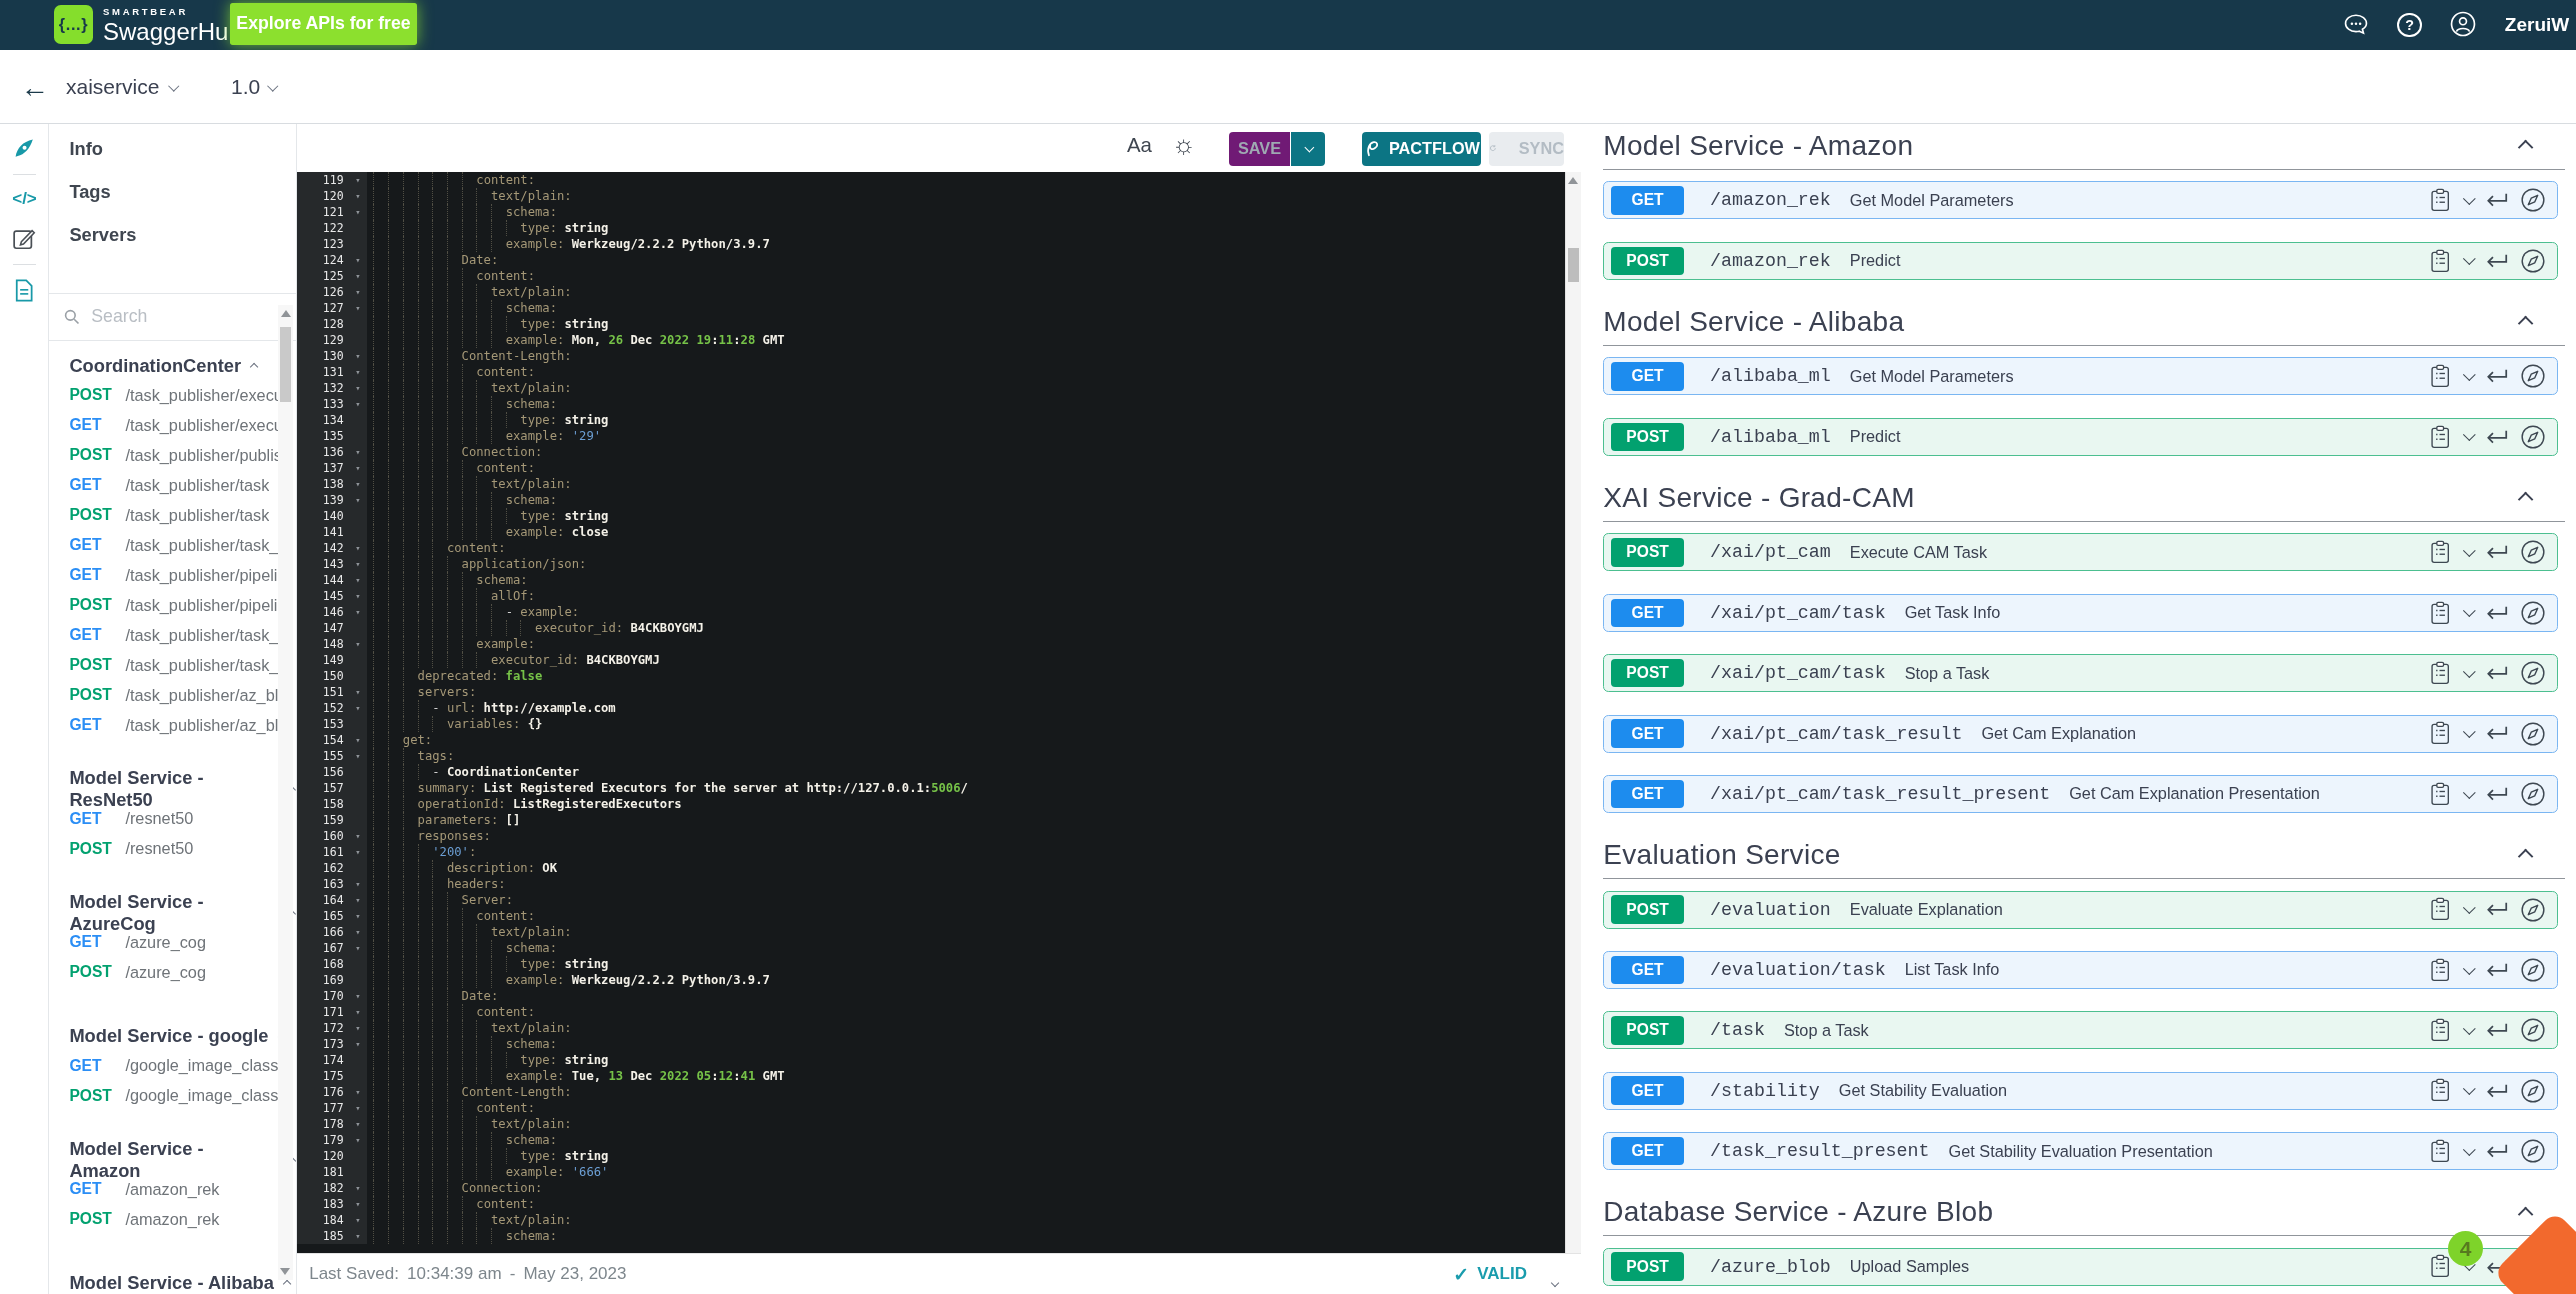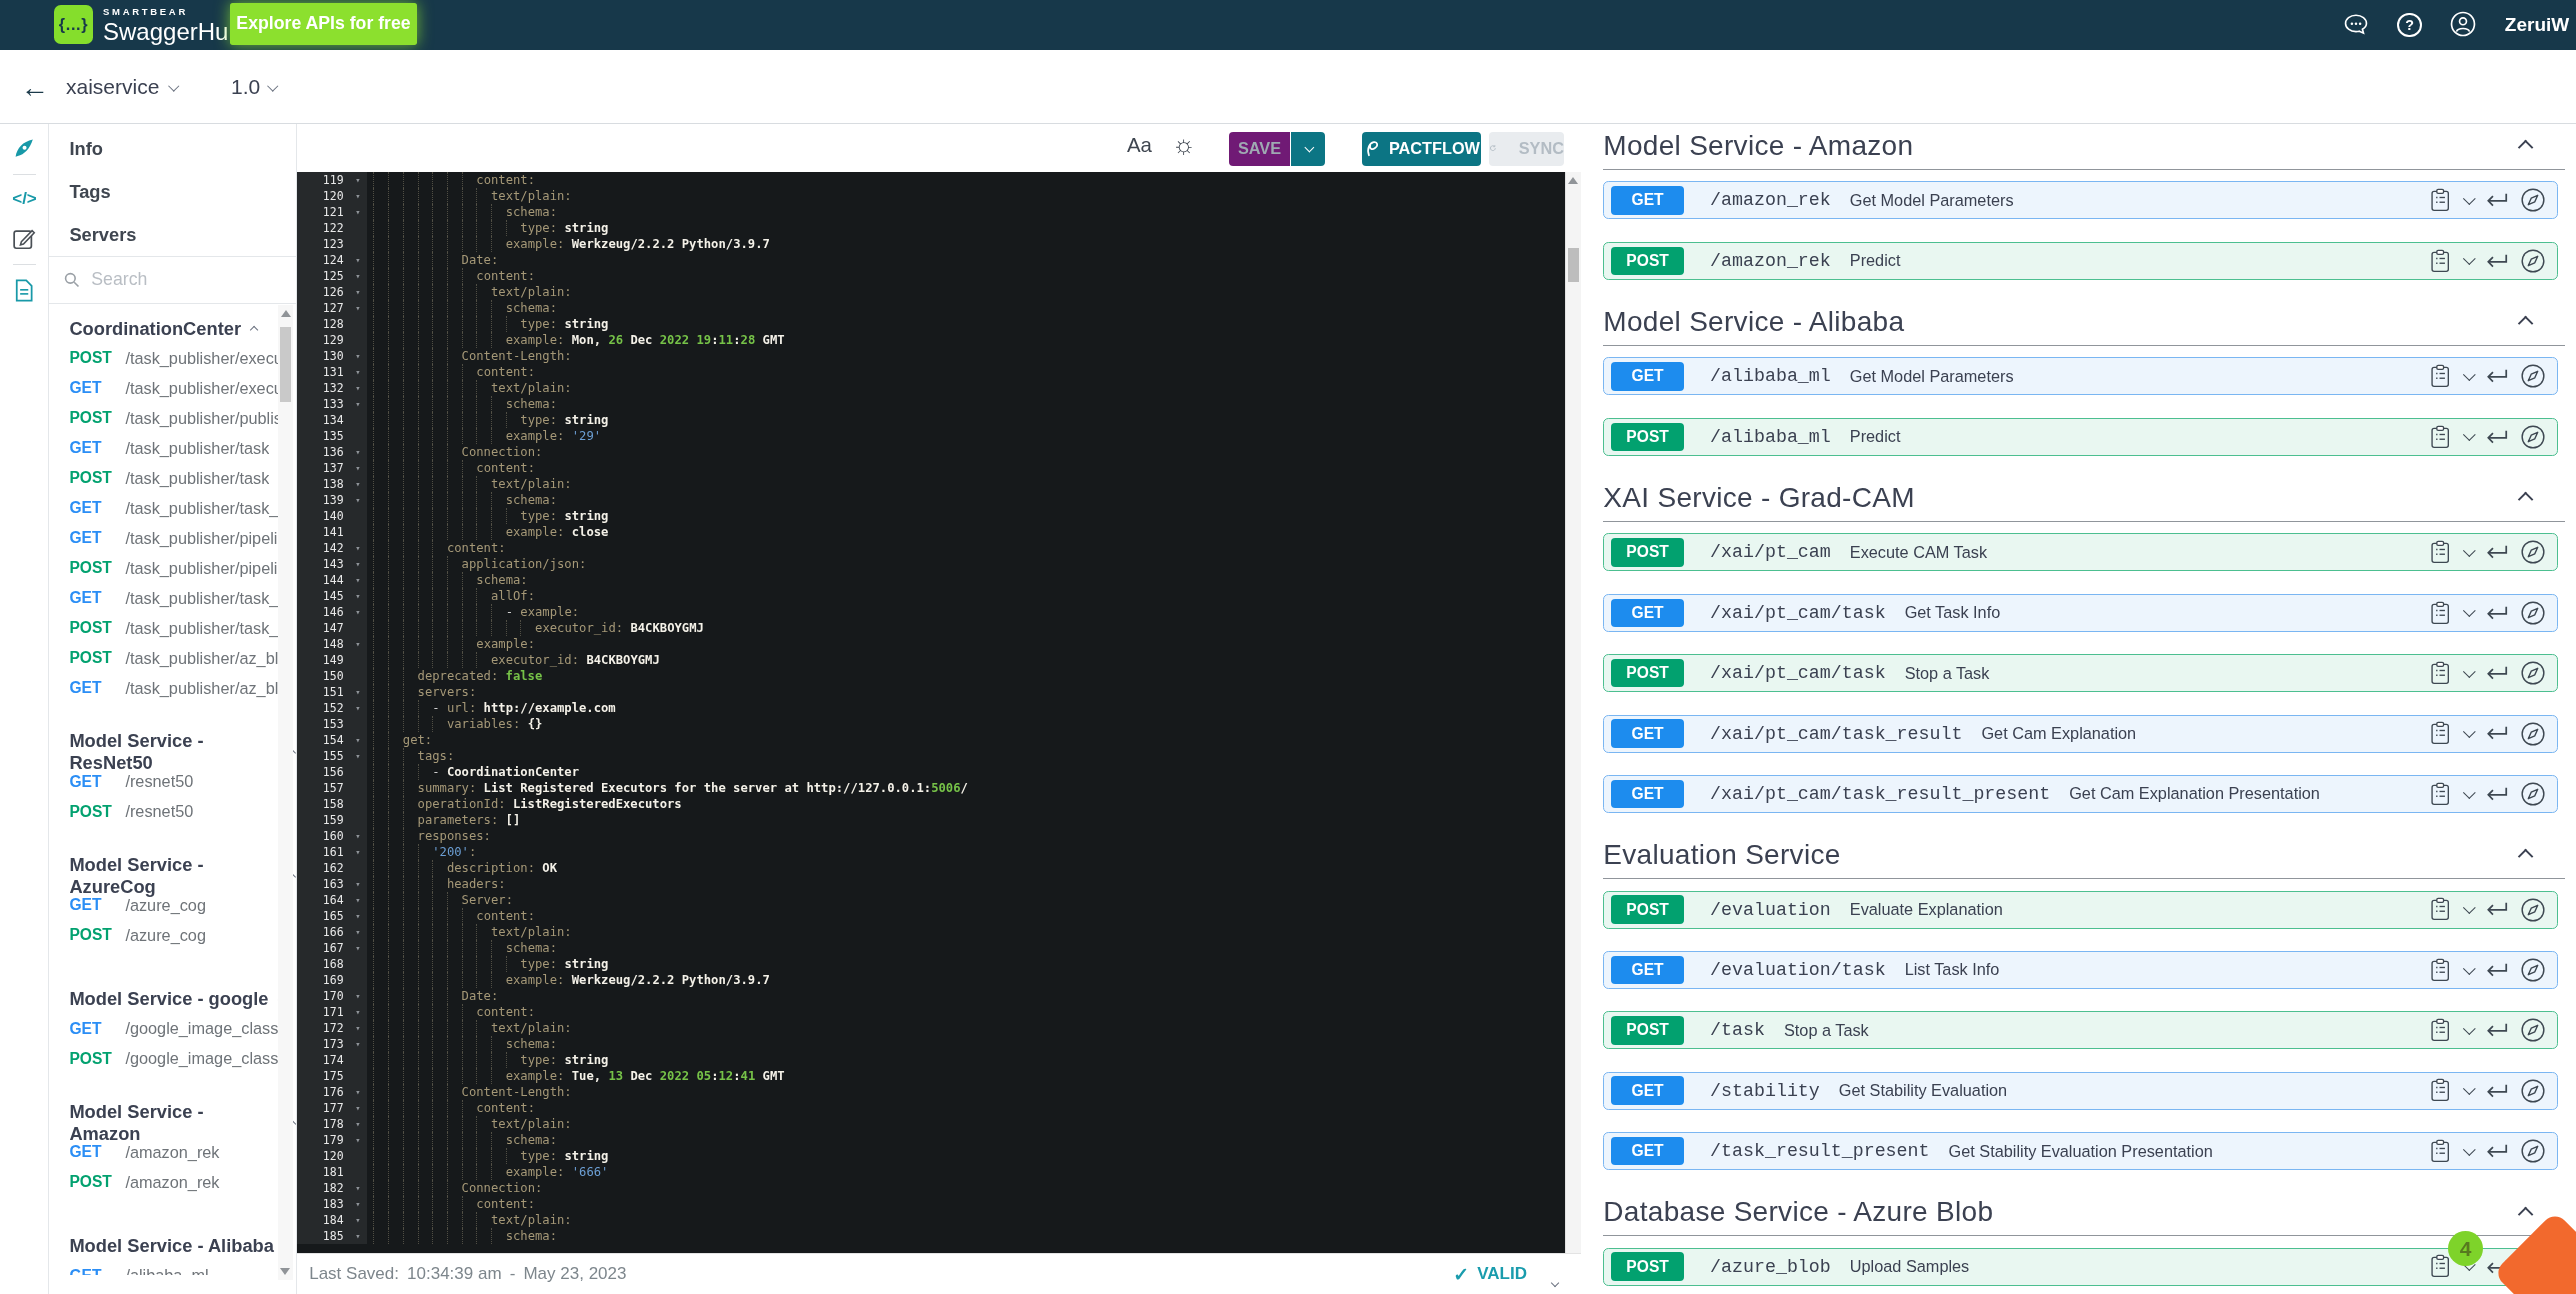--- a/index.html
+++ b/index.html
@@ -46,21 +46,21 @@
   .rail-div { width:23px; margin:13.6px auto; border-top:1.4px solid #DCDFE2; }
   .rail-code { color:#1899A8; font-weight:bold; font-size:17px; }
 
   
   .sidebar { position:absolute; left:49px; top:124px; width:248px; height:1171px; background:#fff;
     border-right:0.7px solid #E4E7EA; }
   .snav { padding-top:2.7px; }
   .snav-item { height:43px; line-height:43px; padding-left:20.4px; font-size:18.3px; font-weight:bold;
     color:#3F4650; cursor:pointer; }
   .search-row { height:48px; border-top:0.7px solid #E4E7EA; border-bottom:0.7px solid #E4E7EA;
-    display:flex; align-items:center; padding-left:13.6px; gap:11px; }
+    display:flex; align-items:center; padding-left:13.6px; gap:11px;margin-top:37px; }
   .search-row input { border:none; outline:none; font-size:17.7px; color:#3F4650; width:163px;
     font-family:"Liberation Sans", sans-serif; }
   .search-row input::placeholder { color:#B9BEC4; }
   .slist { position:relative; height:971px; overflow:hidden; padding-top:11px; }
   .sgroup { margin-top:35px; }
   .sgroup:first-child { margin-top:0; }
   .sgroup-h { height:28.5px; padding-left:20.4px; font-size:18.3px; font-weight:bold; color:#3B4151;
     display:flex; align-items:center; gap:11px; cursor:pointer; }
   .sgroup-h .chev { width:6.1px; height:6.1px; transform:rotate(-135deg) translateY(-1.4px); border-color:#6B7280; }
   .srow { height:30px; display:flex; align-items:center; padding-left:20.4px; cursor:pointer; }

